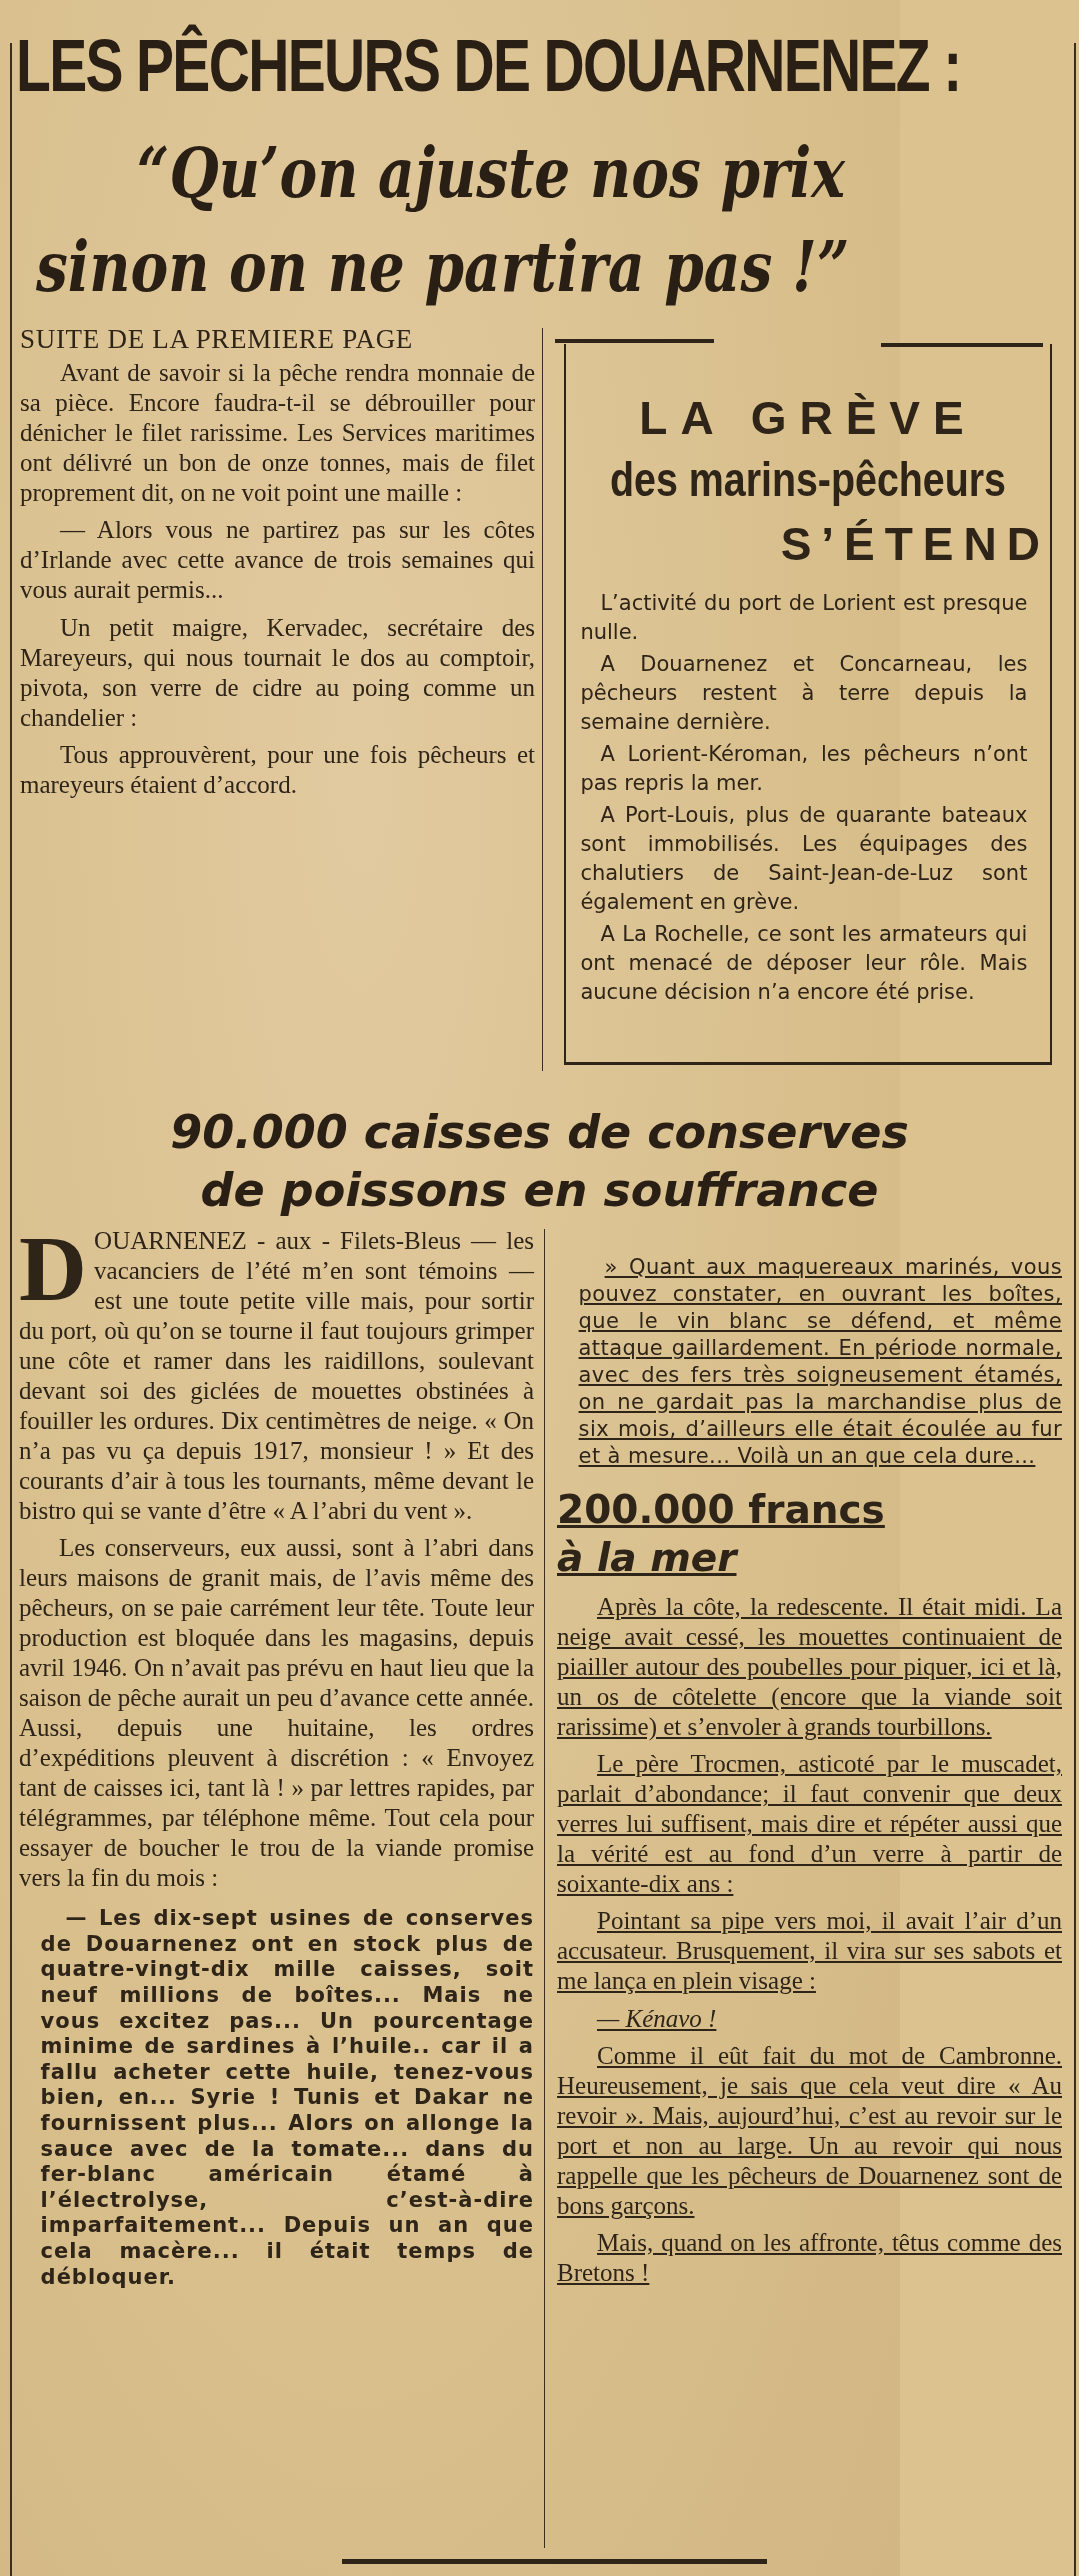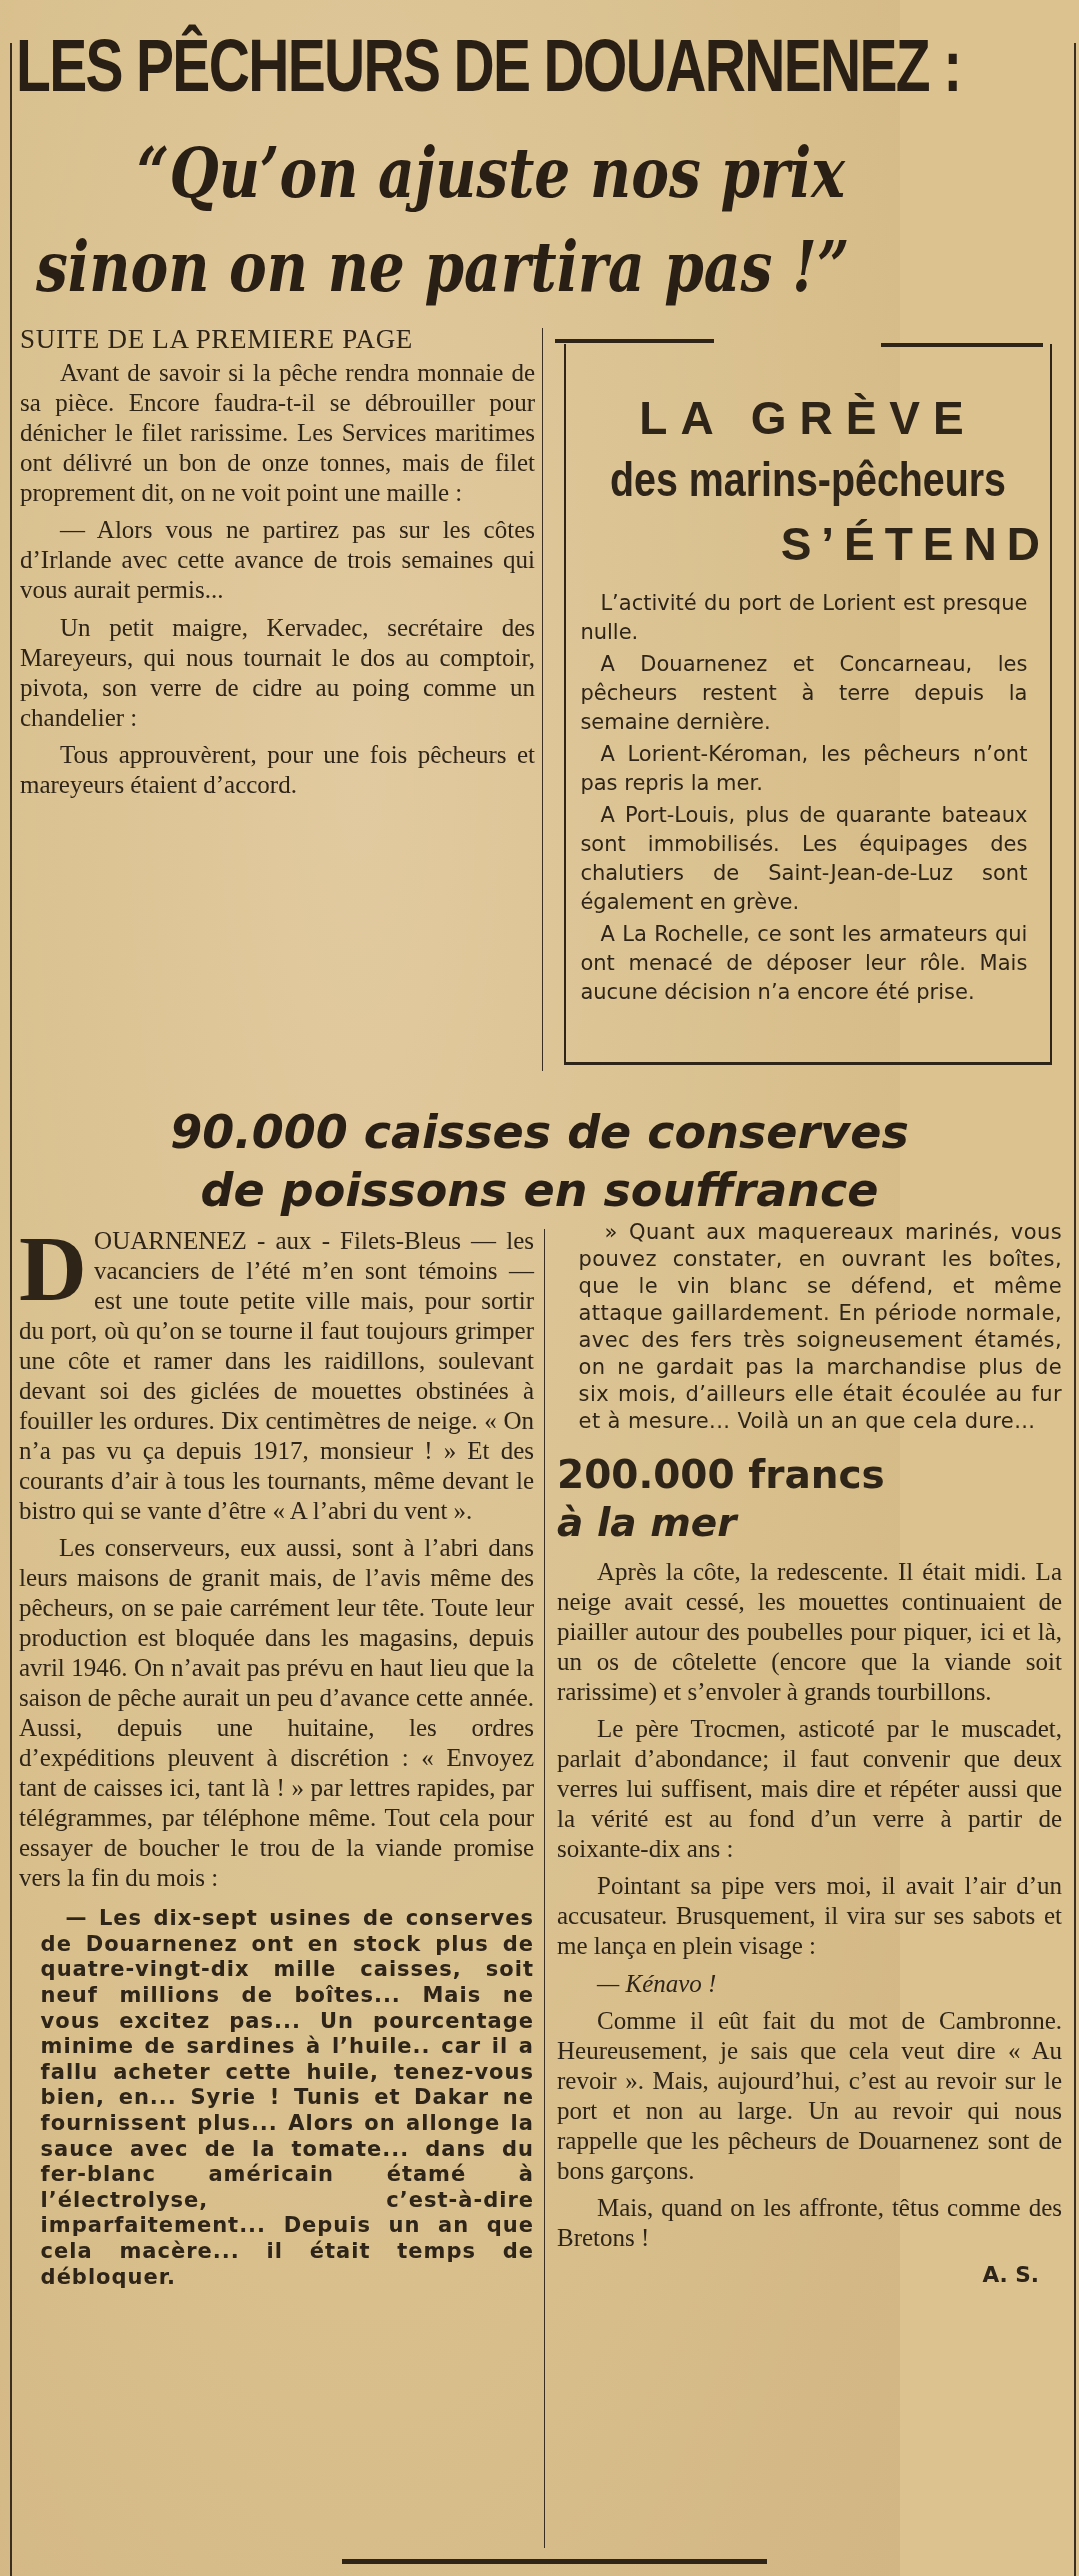--- a/index.html
+++ b/index.html
@@ -120,32 +120,31 @@
   <div class="colsep-bot"></div>
 
   <div class="col" style="left:19px; top:1226px; width:515px; line-height:30px;">
     <p class="noind"><span class="dropcap">D</span><span>OUARNENEZ - aux - Filets-Bleus — les vacanciers de l’été m’en sont témoins — est une toute petite ville mais, pour sortir du port, où qu’on se tourne il faut toujours grimper une côte et ramer dans les raidillons, soulevant devant soi des giclées de mouettes obstinées à fouiller les ordures. Dix centimètres de neige. « On n’a pas vu ça depuis 1917, monsieur ! » Et des courants d’air à tous les tournants, même devant le bistro qui se vante d’être « A l’abri du vent ».</span></p>
     <p>Les conserveurs, eux aussi, sont à l’abri dans leurs maisons de granit mais, de l’avis même des pêcheurs, on se paie carrément leur tête. Toute leur production est bloquée dans les magasins, depuis avril 1946. On n’avait pas prévu en haut lieu que la saison de pêche aurait un peu d’avance cette année. Aussi, depuis une huitaine, les ordres d’expéditions pleuvent à discrétion : « Envoyez tant de caisses ici, tant là ! » par lettres rapides, par télégrammes, par téléphone même. Tout cela pour essayer de boucher le trou de la viande promise vers la fin du mois :</p>
     <div class="sans-quote" style="margin: 13px 0 0 21.6px;">
       <p>— Les dix-sept usines de conserves de Douarnenez ont en stock plus de quatre-vingt-dix mille caisses, soit neuf millions de boîtes... Mais ne vous excitez pas... Un pourcentage minime de sardines à l’huile.. car il a fallu acheter cette huile, tenez-vous bien, en... Syrie ! Tunis et Dakar ne fournissent plus... Alors on allonge la sauce avec de la tomate... dans du fer-blanc américain étamé à l’électrolyse, c’est-à-dire imparfaitement... Depuis un an que cela macère... il était temps de débloquer.</p>
     </div>
   </div>
 
-  <div class="col" style="left:557px; top:1219px; width:505px;">
+  <div class="col" style="left:557px; top:1254px; width:505px;text-decoration:underline;">
     <div class="right-quote" style="padding-left: 21.6px;">
       <p>» Quant aux maquereaux marinés, vous pouvez constater, en ouvrant les boîtes, que le vin blanc se défend, et même attaque gaillardement. En période normale, avec des fers très soigneusement étamés, on ne gardait pas la marchandise plus de six mois, d’ailleurs elle était écoulée au fur et à mesure... Voilà un an que cela dure...</p>
     </div>
     <div class="sub-head2">
       <span class="a">200.000 francs</span>
       <span class="b">à la mer</span>
     </div>
     <p>Après la côte, la redescente. Il était midi. La neige avait cessé, les mouettes continuaient de piailler autour des poubelles pour piquer, ici et là, un os de côtelette (encore que la viande soit rarissime) et s’envoler à grands tourbillons.</p>
     <p>Le père Trocmen, asticoté par le muscadet, parlait d’abondance; il faut convenir que deux verres lui suffisent, mais dire et répéter aussi que la vérité est au fond d’un verre à partir de soixante-dix ans :</p>
     <p>Pointant sa pipe vers moi, il avait l’air d’un accusateur. Brusquement, il vira sur ses sabots et me lança en plein visage :</p>
     <p class="it">— Kénavo !</p>
     <p>Comme il eût fait du mot de Cambronne. Heureusement, je sais que cela veut dire « Au revoir ». Mais, aujourd’hui, c’est au revoir sur le port et non au large. Un au revoir qui nous rappelle que les pêcheurs de Douarnenez sont de bons garçons.</p>
     <p>Mais, quand on les affronte, têtus comme des Bretons !</p>
-    <div class="sig">A. S.</div>
   </div>
 
   <div class="rule-bottom"></div>
 </div>
 
 
 </body></html>

